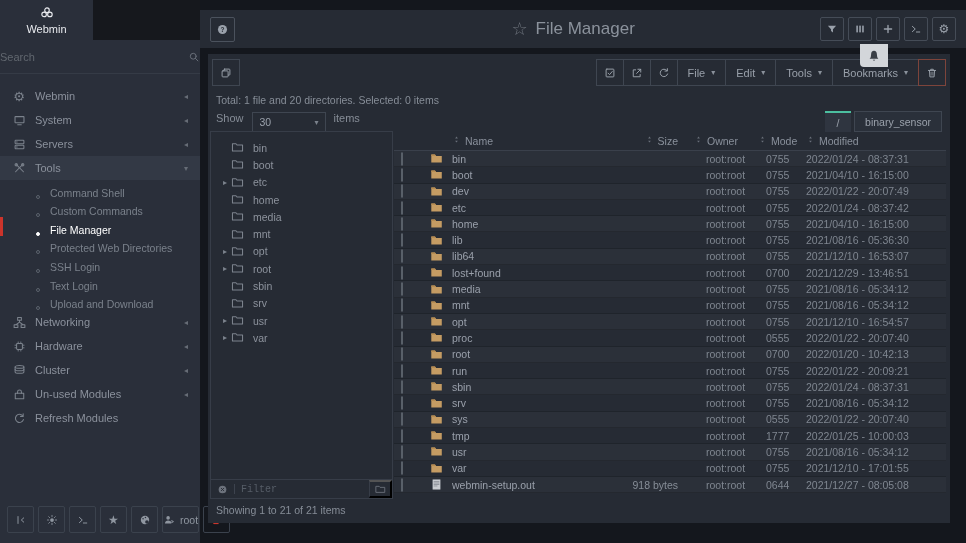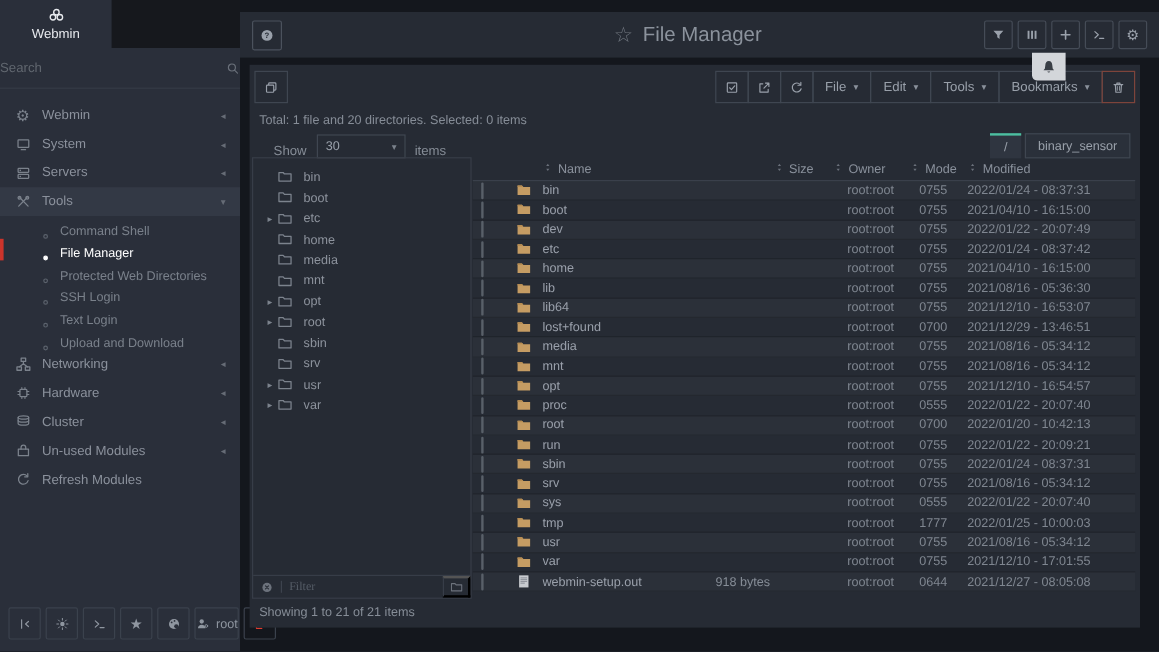--- a/index.html
+++ b/index.html
@@ -54,56 +54,56 @@
   .card{position:absolute;left:208px;top:54px;width:742px;height:469px;background:#262b34}
   .toolbar{position:absolute;top:5px;left:4px;right:4px;height:27px}
   .tbtn{height:27px;border:1px solid #3f4651;background:transparent;color:#99a0aa;font-size:11px;display:inline-flex;align-items:center;justify-content:center;gap:6px;padding:0 10px;cursor:pointer}
   .tbtn .ic{font-size:12px}
   .tbtn.iconic{width:28px;padding:0}
   .tbtn .mcaret{font-size:8px;color:#8a919b}
   .tb-right{position:absolute;right:0;top:0;display:flex}
   .tb-right .tbtn{margin-left:-1px}
   .tbtn.trash{border-color:#7e443b}
   .total-line{position:absolute;top:40px;left:8px;font-size:10.5px;color:#868d97}
-  .show-row{position:absolute;top:58px;left:20px;display:flex;align-items:flex-end;gap:8px;font-size:11px;color:#868d97}
+  .show-row{position:absolute;top:58px;left:8px;display:flex;align-items:flex-start;gap:8px;font-size:11px;color:#868d97}
   .select{width:74px;height:20px;border:1px solid #3f4651;display:flex;align-items:center;padding:0 7px;color:#9aa1ab;font-size:10.5px;position:relative;cursor:pointer}
   .select .caret{position:absolute;right:6px;font-size:8px;color:#7a818b}
   .breadcrumb{position:absolute;top:57px;right:8px;display:flex;gap:3px}
   .crumb{height:21px;display:flex;align-items:center;justify-content:center;font-size:10.5px;color:#9aa1ab;cursor:pointer}
   .crumb.root{width:26px;background:#2f3540;border-top:2px solid #4cbfa0}
   .crumb.path{padding:0 10px;border:1px solid #3f4651;background:#2a303a}
 
   
   .tree-panel{position:absolute;left:2px;top:77px;width:183px;height:368px;border:1px solid #373d48}
   .tree-items{padding-top:7px}
   .tree-row{height:17.3px;display:flex;align-items:center;cursor:pointer}
   .tree-row .exp{width:12px;margin-left:8px;font-size:8px;color:#7c838d;text-align:center}
   .tree-row .ic{color:#7c838d;font-size:13px;margin-right:9px}
   .tree-row .lbl{font-size:10.5px;color:#8d939d}
   .filter-bar{position:absolute;left:0;right:0;bottom:0;height:19px;border-top:1px solid #373d48;display:flex;align-items:center;padding-left:6px}
   .filter-bar .ic{color:#6c727c;font-size:11px}
   .filter-bar .sep{width:1px;height:10px;background:#3d434e;margin:0 6px}
-  .filter-input{flex:1;background:transparent;border:none;outline:none;color:#9aa1ab;font-size:10px;font-family:Liberation Serif, serif;min-width:0}
+  .filter-input{flex:1;background:transparent;border:none;outline:none;color:#9aa1ab;font-size:10px;font-family:Liberation Mono, monospace;min-width:0}
   .filter-input::placeholder{color:#565d67}
   .filter-dir-btn{width:23px;height:18px;border-left:1px solid #373d48;display:flex;align-items:center;justify-content:center;color:#7c838d;background:transparent;cursor:pointer}
 
   
   .ftable{position:absolute;left:186px;top:77px;width:552px}
   .trow,.thead-row{display:grid;grid-template-columns:26px 32px 1fr 120px 14px 64px 48px 140px;align-items:center}
   .thead-row{height:20px;border-bottom:1px solid #3a404b;color:#8a919c;font-size:10.5px}
   .hcell{display:flex;align-items:flex-start;gap:4px;cursor:pointer}
   .hcell .ic{font-size:9px;color:#6b717b}
   .hcell.right{justify-content:flex-end;padding-right:2px}
   .trow{height:16.3px;font-size:10.5px;border-bottom:1px solid rgba(0,0,0,0.16)}
   .trow:nth-child(odd){background:rgba(255,255,255,0.028)}
   .cb{width:10px;height:10px;border:1px solid #596069;border-radius:2px;margin-left:7px;cursor:pointer}
   .fic{display:flex;justify-content:center}
   .fic .ic{font-size:13px}
   .cname{color:#9aa0ab;cursor:pointer;overflow:hidden;white-space:nowrap}
-  .csize{color:#868d97;text-align:center;padding-right:2px}
+  .csize{color:#868d97;text-align:right;padding-right:2px}
   .cown,.cmode,.cmod{color:#7f8690}
   .cown{padding-left:12px}
   .cmode{padding-left:8px}
   .showing{position:absolute;top:450px;left:8px;font-size:10.5px;color:#868d97}
 </style>
 </head>
 <body>
 
 <div id="app">
 
@@ -167,20 +167,24 @@
               <circle cx="12" cy="3.4" r="1.4"></circle>
             </svg>
           </span>
           <span class="lbl">Tools</span>
           <span class="caret tx">▾</span>
         </div>
         <div>
           <div class="submenu-item">
             <span class="dot"></span>
             <span>Command Shell</span>
+          </div>
+          <div class="submenu-item">
+            <span class="dot"></span>
+            <span>Custom Commands</span>
           </div>
           <div class="submenu-item active">
             <span class="dot"></span>
             <span>File Manager</span>
           </div>
           <div class="submenu-item">
             <span class="dot"></span>
             <span>Protected Web Directories</span>
           </div>
           <div class="submenu-item">

